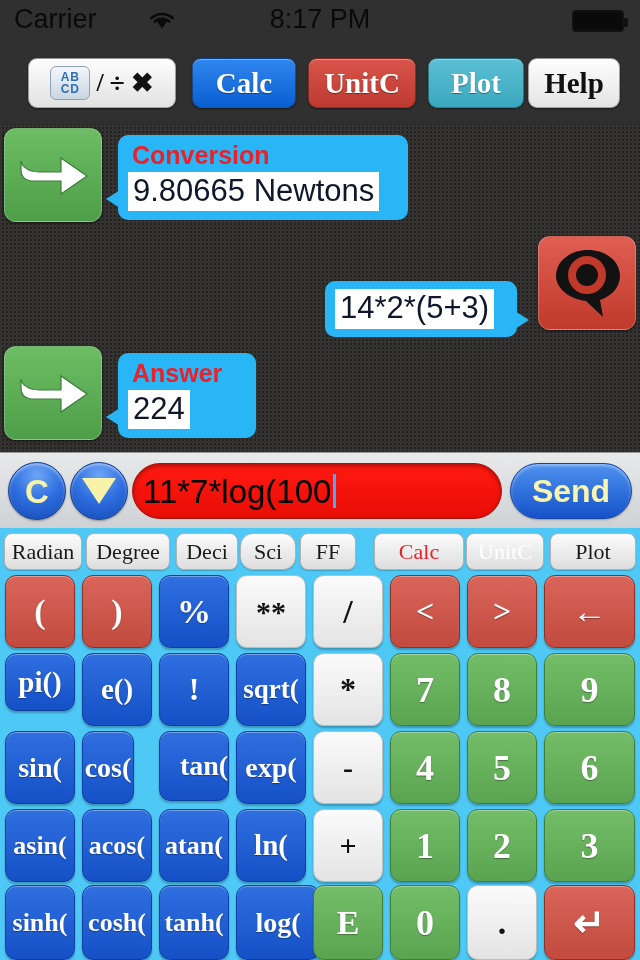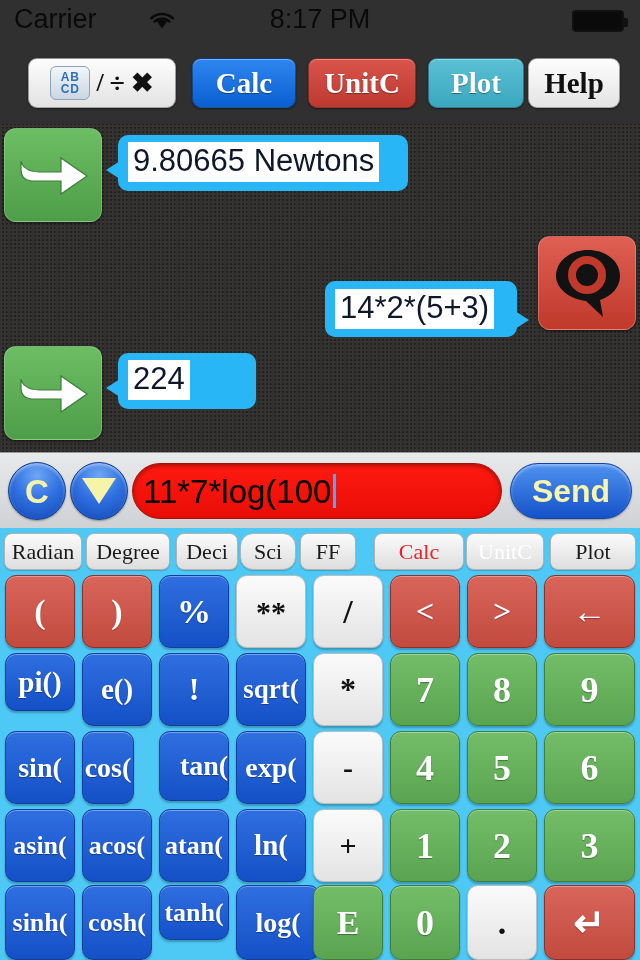--- a/index.html
+++ b/index.html
@@ -294,39 +294,41 @@
   </div>
 
   <div class="chat">
 
     <div class="avatar avatar-bot" style="top:4px">
       <svg class="arrow-svg" width="74" height="62" viewBox="0 0 74 62">
         <path d="M4 16 Q6 26 22 27 L44 27 L44 13 L70 31 L44 49 L44 36 L14 36 Q4 35 4 25 Z" fill="#ffffff" stroke="#3c7d38" stroke-width="1.2"></path>
       </svg>
     </div>
     <div class="bubble left" style="left:118px; top:11px; width:290px">
+      <div class="bubble-title">Conversion</div>
       <div class="bubble-value">9.80665 Newtons</div>
     </div>
 
     <div class="avatar avatar-user" style="top:112px">
       <svg class="q-svg" width="70" height="74" viewBox="0 0 70 74">
         <path d="M35 3 C54 3 67 15 67 29 C67 40 59 49 47 53 L50 70 L33 54 C16 52 3 41 3 29 C3 15 16 3 35 3 Z" fill="#121212"></path>
         <circle cx="34" cy="28" r="15" fill="none" stroke="#c0392b" stroke-width="8"></circle>
       </svg>
     </div>
     <div class="bubble right" style="left:325px; top:157px; width:192px; padding:8px 10px 8px 10px">
       <div class="bubble-value">14*2*(5+3)</div>
     </div>
 
     <div class="avatar avatar-bot" style="top:222px">
       <svg class="arrow-svg" width="74" height="62" viewBox="0 0 74 62">
         <path d="M4 16 Q6 26 22 27 L44 27 L44 13 L70 31 L44 49 L44 36 L14 36 Q4 35 4 25 Z" fill="#ffffff" stroke="#3c7d38" stroke-width="1.2"></path>
       </svg>
     </div>
     <div class="bubble left" style="left:118px; top:229px; width:138px">
+      <div class="bubble-title">Answer</div>
       <div class="bubble-value">224</div>
     </div>
   </div>
 
   <div class="inputbar">
     <div class="round-btn btn-clear">
       <span>C</span>
     </div>
     <div class="round-btn btn-hist">
       <span class="tri-down"></span>
@@ -377,21 +379,21 @@
         <div class="key k-blue" style="left: 5px; top: 281px; width: 70px; height: 73px; font-size: 26px;">asin(</div>
         <div class="key k-blue" style="left: 82px; top: 281px; width: 70px; height: 73px; font-size: 26px;">acos(</div>
         <div class="key k-blue" style="left: 159px; top: 281px; width: 70px; height: 73px; font-size: 26px;">atan(</div>
         <div class="key k-blue" style="left: 236px; top: 281px; width: 70px; height: 73px; font-size: 29px;">ln(</div>
         <div class="key k-white" style="left: 313px; top: 281px; width: 70px; height: 73px; font-size: 30px;">+</div>
         <div class="key k-green" style="left: 390px; top: 281px; width: 70px; height: 73px; font-size: 36px;">1</div>
         <div class="key k-green" style="left: 467px; top: 281px; width: 70px; height: 73px; font-size: 36px;">2</div>
         <div class="key k-green" style="left: 544px; top: 281px; width: 91px; height: 73px; font-size: 36px;">3</div>
         <div class="key k-blue" style="left: 5px; top: 357px; width: 70px; height: 75px; font-size: 26px;">sinh(</div>
         <div class="key k-blue" style="left: 82px; top: 357px; width: 70px; height: 75px; font-size: 26px;">cosh(</div>
-        <div class="key k-blue" style="left: 159px; top: 357px; width: 70px; height: 55px; font-size: 26px; text-align: center;">tanh(</div>
+        <div class="key k-blue" style="left: 159px; top: 357px; width: 70px; height: 75px; font-size: 26px; text-align: center;">tanh(</div>
         <div class="key k-blue" style="left: 236px; top: 357px; width: 84px; height: 75px; font-size: 28px;">log(</div>
         <div class="key k-green" style="left: 313px; top: 357px; width: 70px; height: 75px; font-size: 34px;">E</div>
         <div class="key k-green" style="left: 390px; top: 357px; width: 70px; height: 75px; font-size: 36px;">0</div>
         <div class="key k-white" style="left: 467px; top: 357px; width: 70px; height: 75px; font-size: 34px;">.</div>
         <div class="key k-red" style="left: 544px; top: 357px; width: 91px; height: 75px; font-size: 38px;">↵</div>
       </div>
   </div>
 
 </div>
 

